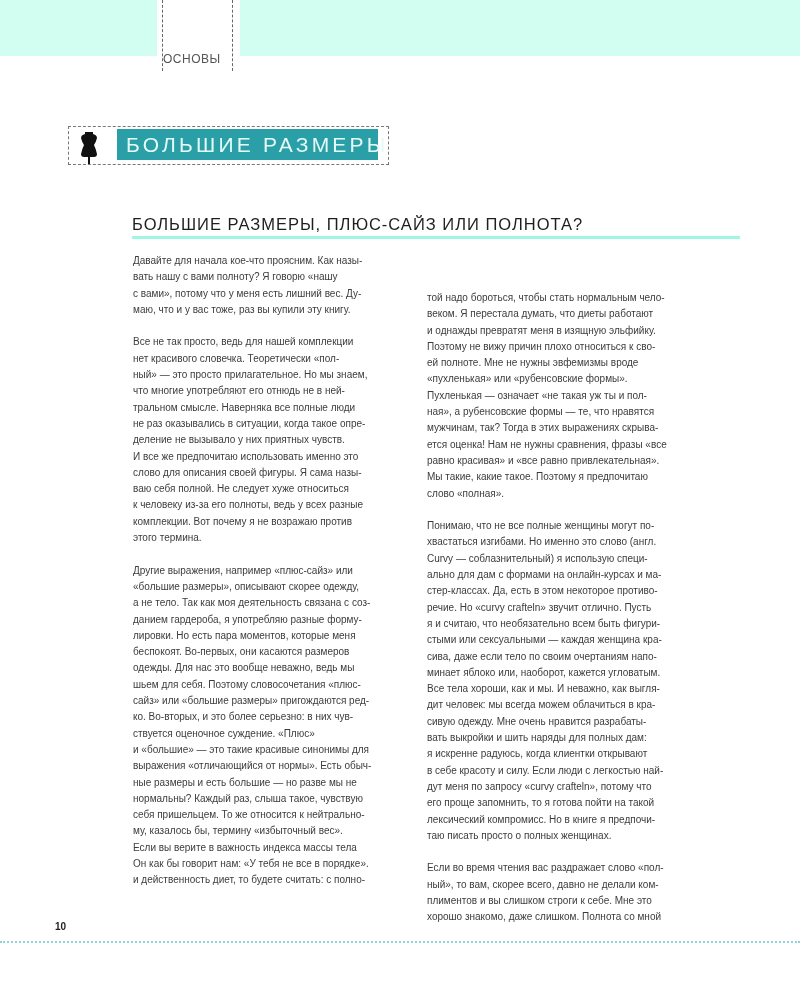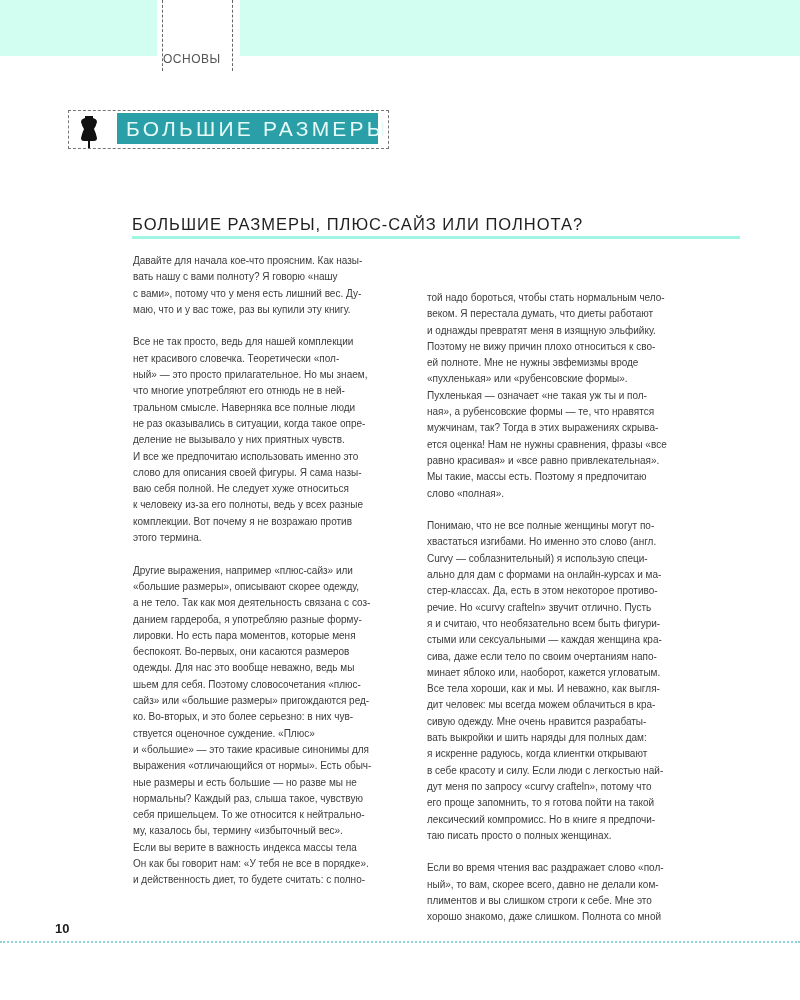--- a/index.html
+++ b/index.html
@@ -18,21 +18,21 @@
   .section-tab {
     position: absolute; left: 162px; top: 0; width: 71px; height: 71px;
     border-left: 1.5px dashed #666; border-right: 1.5px dashed #666;
     box-sizing: border-box;
   }
   .section-tab span {
     position: absolute; left: 0; right: 16px; top: 52px; 
     font-size: 12px; letter-spacing: 0.5px; color: #555;
   }
   .heading-box {
-    position: absolute; left: 68px; top: 110px; width: 321px; height: 39px;
+    position: absolute; left: 68px; top: 126px; width: 321px; height: 39px;
     border: 1.5px dashed #777; box-sizing: border-box; text-decoration: underline;
   }
   .dress-form {
     position: absolute; left: 10px; top: 5px; width: 20px; height: 32px;
   }
   .heading-label {
     position: absolute; left: 48px; top: 2px; width: 261px; height: 31px;
     background: #2a9fa7; color: #e6fbf8;
     font-size: 21px; letter-spacing: 3.2px; line-height: 31px;
     padding-left: 9px; box-sizing: border-box; white-space: nowrap;
@@ -49,21 +49,21 @@
   .col {
     position: absolute; top: 253px; font-size: 10px; line-height: 16.3px;
     color: #3c3c3c;
   }
   .col.left { left: 133px; width: 295px; }
   .col.right { left: 427px; width: 316px; margin-top: 37px; }
   .line { white-space: nowrap; height: 16.3px; }
   .gap { height: 16.3px; }
   .page-number {
     position: absolute; left: 55px; top: 921px;
-    font-size: 13px; font-weight: bold; color: #1e1e1e;
+    font-size: 10px; font-weight: bold; color: #1e1e1e;
   }
   .bottom-rule {
     position: absolute; left: 0; top: 941px; width: 800px; height: 0;
     border-top: 2px dotted #8fd3db;
   }
 </style>
 </head>
 <body>
 
 <div class="top-band left"></div>
@@ -129,21 +129,21 @@
     <div class="line">веком. Я перестала думать, что диеты работают</div>
     <div class="line">и однажды превратят меня в изящную эльфийку.</div>
     <div class="line">Поэтому не вижу причин плохо относиться к сво-</div>
     <div class="line">ей полноте. Мне не нужны эвфемизмы вроде</div>
     <div class="line">«пухленькая» или «рубенсовские формы».</div>
     <div class="line">Пухленькая — означает «не такая уж ты и пол-</div>
     <div class="line">ная», а рубенсовские формы — те, что нравятся</div>
     <div class="line">мужчинам, так? Тогда в этих выражениях скрыва-</div>
     <div class="line">ется оценка! Нам не нужны сравнения, фразы «все</div>
     <div class="line">равно красивая» и «все равно привлекательная».</div>
-    <div class="line">Мы такие, массы есть. Поэтому я предпочитаю</div>
+    <div class="line">Мы такие, какие такое. Поэтому я предпочитаю</div>
     <div class="line">слово «полная».</div>
     <div class="gap"></div>
     <div class="line">Понимаю, что не все полные женщины могут по-</div>
     <div class="line">хвастаться изгибами. Но именно это слово (англ.</div>
     <div class="line">Curvy — соблазнительный) я использую специ-</div>
     <div class="line">ально для дам с формами на онлайн-курсах и ма-</div>
     <div class="line">стер-классах. Да, есть в этом некоторое противо-</div>
     <div class="line">речие. Но «curvy crafteln» звучит отлично. Пусть</div>
     <div class="line">я и считаю, что необязательно всем быть фигури-</div>
     <div class="line">стыми или сексуальными — каждая женщина кра-</div>

